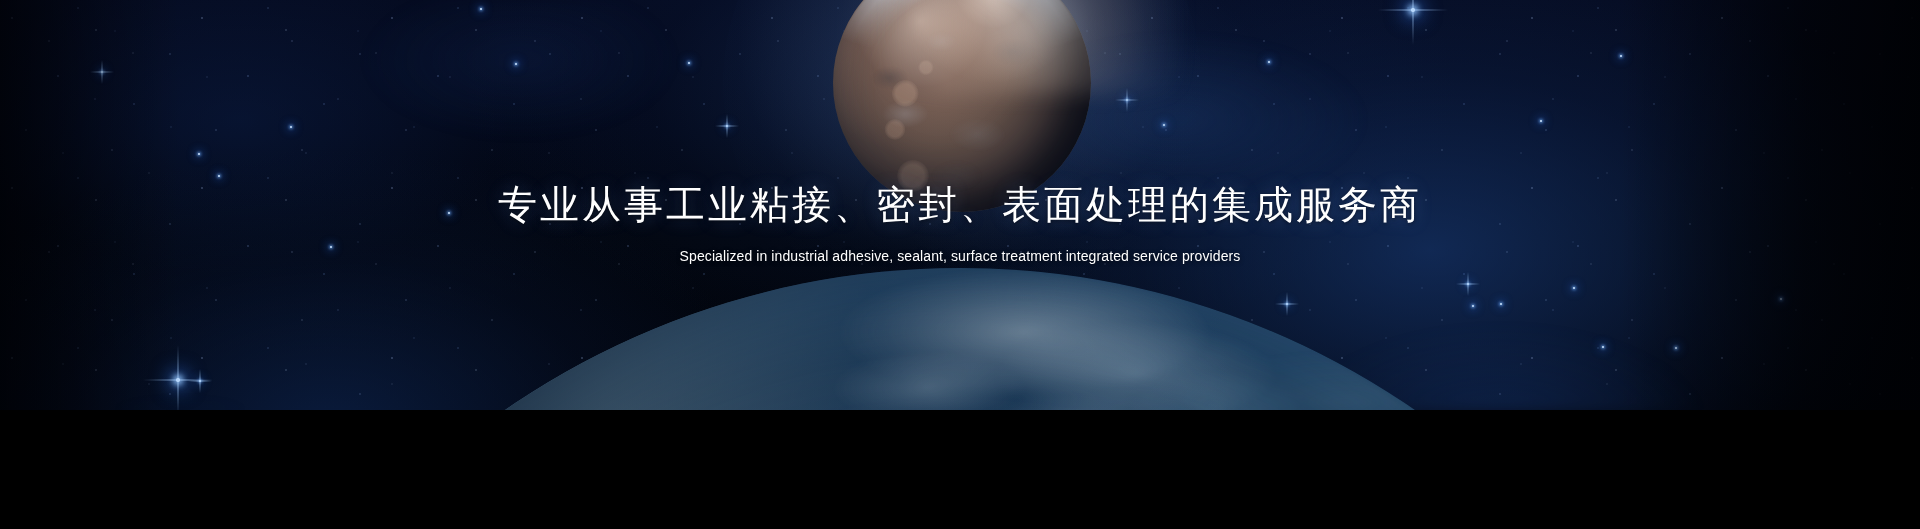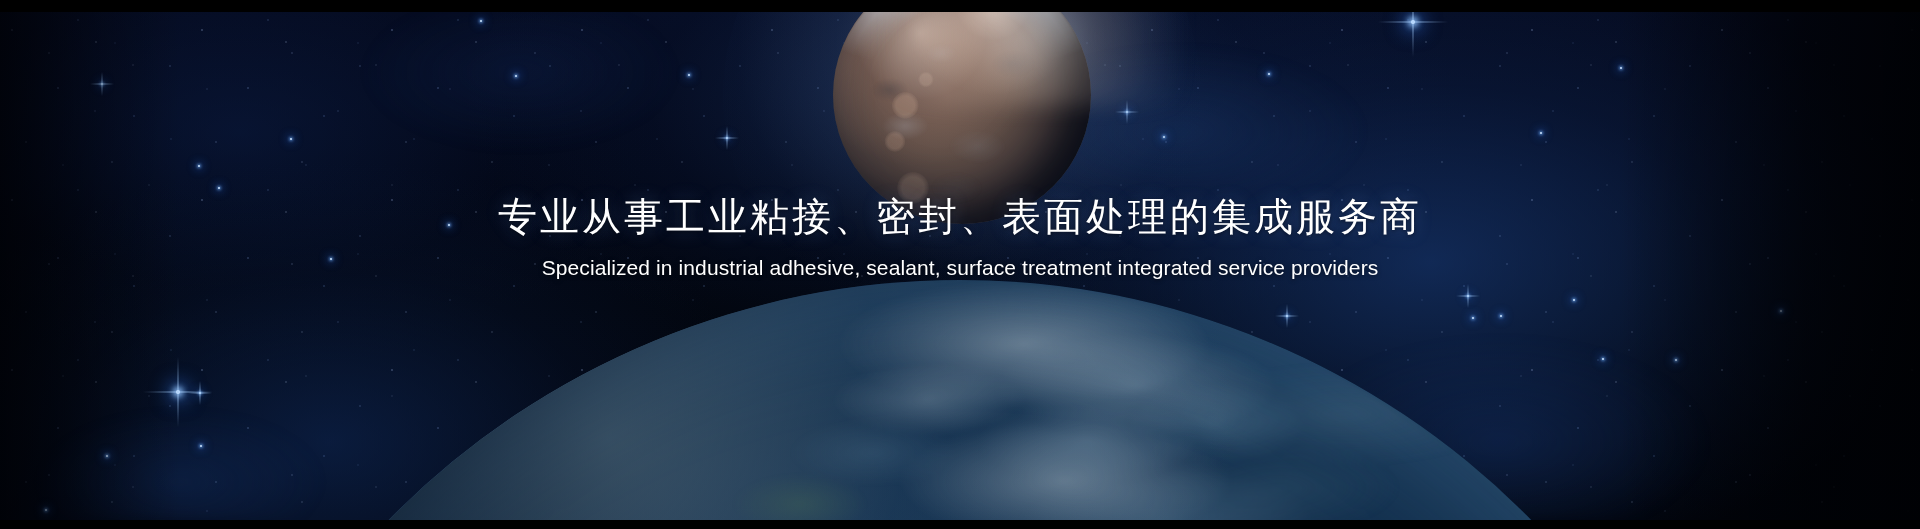--- a/index.html
+++ b/index.html
@@ -3,25 +3,24 @@
 <meta charset="utf-8">
 <style>
   html, body {
     margin: 0;
     padding: 0;
     background: #000;
   }
   #banner {
     position: relative;
     width: 1920px;
-    height: 508px;
+    height: 410px;
     overflow: hidden;
     background: #be185d;
     font-family: "Liberation Sans", sans-serif;
-    margin-top: 12px;
   }
 
   
   .space-base {
     position: absolute;
     inset: 0;
     background:
       radial-gradient(ellipse 700px 420px at 1430px 250px, rgba(26,62,126,0.62) 0%, rgba(16,40,88,0.34) 42%, rgba(4,10,28,0) 74%),
       radial-gradient(ellipse 560px 360px at 330px 430px, rgba(18,48,104,0.52) 0%, rgba(10,26,62,0.26) 48%, rgba(2,6,18,0) 78%),
       radial-gradient(ellipse 520px 300px at 240px 120px, rgba(14,36,84,0.40) 0%, rgba(5,14,38,0.16) 52%, rgba(2,5,16,0) 80%),
@@ -238,21 +237,21 @@
     line-height: 54px;
     font-weight: 400;
     letter-spacing: 3px;
     color: #ffffff;
     text-shadow: 0 1px 4px rgba(0,0,0,0.55), 0 0 18px rgba(120,170,255,0.30);
     white-space: nowrap;
   }
   .headline-en {
     margin: 10px 0 0 0;
     font-family: "Liberation Sans", sans-serif;
-    font-size: 21px;
+    font-size: 14px;
     line-height: 28px;
     font-weight: 400;
     letter-spacing: 0.1px;
     color: #ffffff;
     text-shadow: 0 1px 4px rgba(0,0,0,0.60);
     white-space: nowrap;
     text-align: center;
   }
 </style>
 </head>

